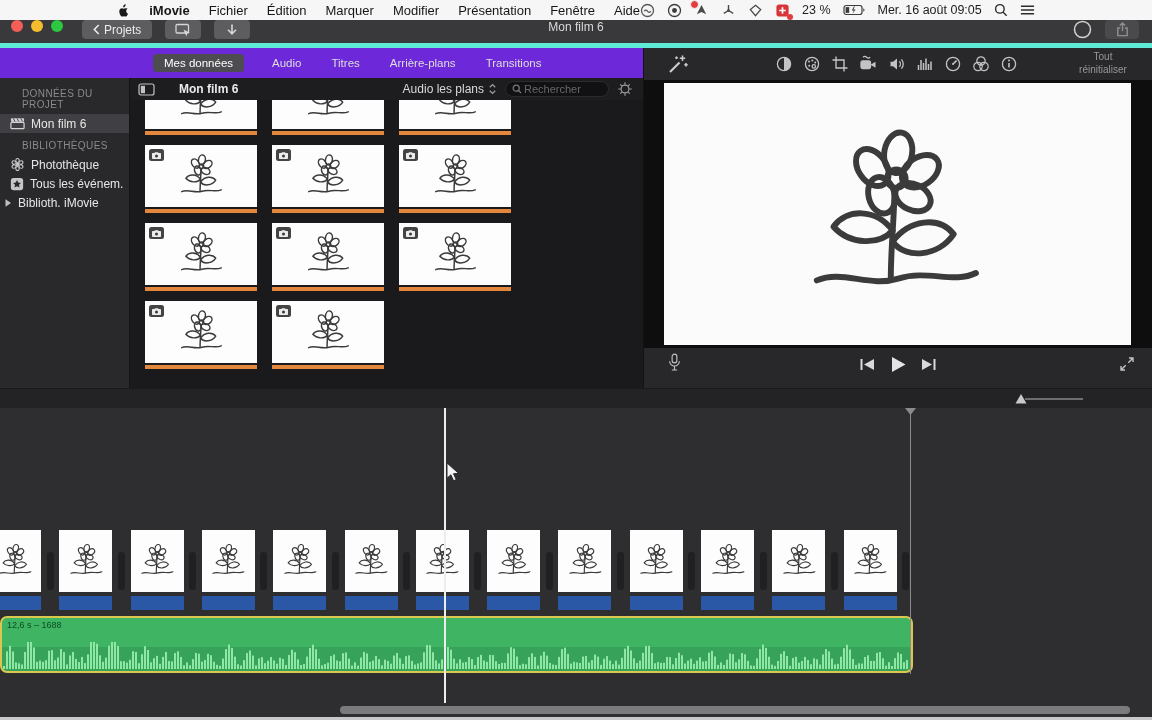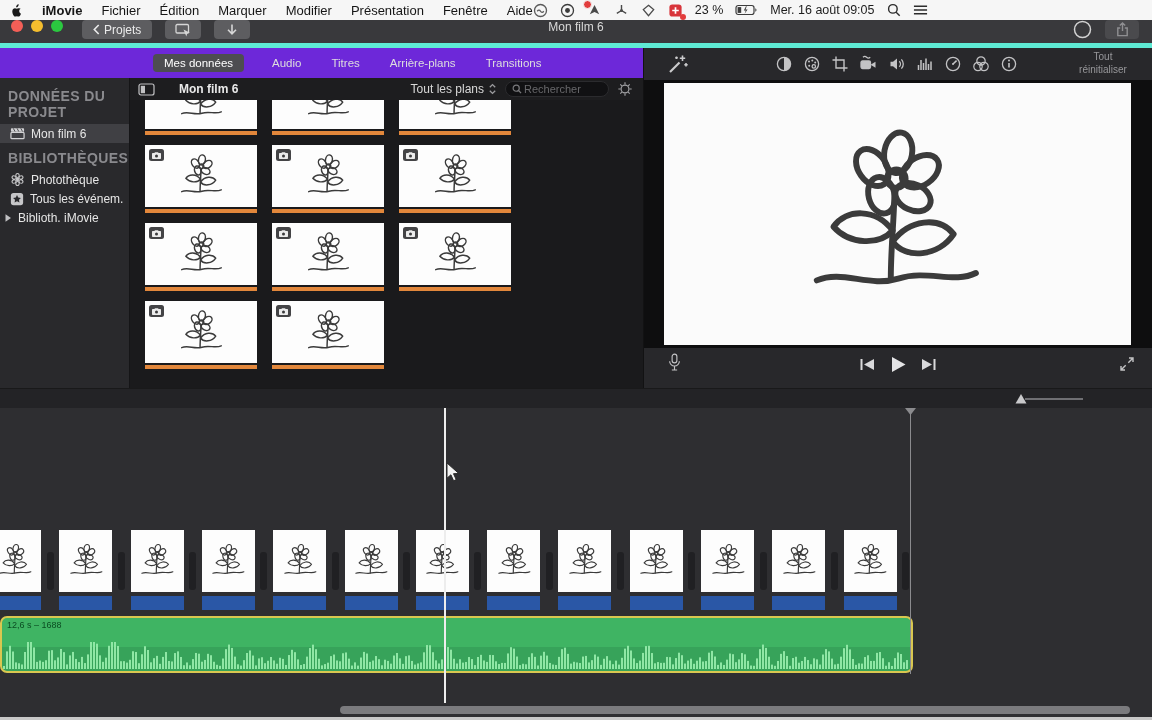--- a/index.html
+++ b/index.html
@@ -3,21 +3,21 @@
 <meta charset="utf-8">
 <style>
   html,body{margin:0;padding:0}
   body{width:1152px;height:720px;position:relative;overflow:hidden;
        background:#2e2e31;font-family:"Liberation Sans",sans-serif;
        -webkit-font-smoothing:antialiased}
   svg{display:block}
 
   
   #menubar{position:absolute;top:0;left:0;right:0;height:20px;background:#f6f6f6;
-           display:flex;align-items:center;justify-content:flex-start;
+           display:flex;align-items:center;justify-content:center;
            padding:0 10px;box-sizing:border-box;font-size:13px;color:#161616;z-index:50}
   .mb-left{display:flex;align-items:center;gap:19px}
   .mb-left .menu-item{white-space:nowrap}
   .mb-left .app-name{font-weight:bold}
   .mb-right{display:flex;align-items:center;gap:12px;font-size:12.5px;color:#1c1c1c}
   .mb-ico{position:relative;display:flex;align-items:center}
   .mb-badge{position:absolute;top:-3px;left:-4px;width:7px;height:7px;border-radius:50%;
             background:#e23c3c;border:1px solid #f6f6f6}
   .mb-badge2{position:absolute;bottom:-2px;right:-3px;width:6px;height:6px;border-radius:50%;background:#e23c3c}
 
@@ -45,21 +45,21 @@
   
   #tabbar{height:30px;display:flex;align-items:center;gap:26px;padding-left:153px;
           font-size:11.5px;color:#dedede}
   .tab{padding:3px 2px;border-radius:4px;white-space:nowrap}
   .tab.selected{background:#4d4d51;padding:3px 11px;color:#fff}
 
   
   #left-body{position:absolute;top:30px;left:0;right:0;bottom:0;display:flex}
   #sidebar{width:130px;background:#29292c;border-right:1px solid #151517;box-sizing:border-box;
            font-size:12px;color:#e6e6e6;padding-top:3px}
-  .s-header{font-size:14px;font-weight:bold;color:#8a8a8e;letter-spacing:.4px;padding:7px 0 4px 8px}
+  .s-header{font-size:10px;font-weight:normal;color:#8a8a8e;letter-spacing:.4px;padding:7px 0 4px 22px}
   .s-row{display:flex;align-items:center;gap:6px;height:19px;padding-left:10px;white-space:nowrap;overflow:hidden}
   .s-row.selected{background:#404044}
   #browser{flex:1;position:relative;background:#1a1a1c}
   #browser-header{height:22px;display:flex;align-items:center;gap:8px;padding:0 10px 0 8px;
                   background:#1d1d1f;font-size:12px}
   .b-title{font-weight:bold;color:#eaeaea;margin-left:16px}
   .filter{margin-left:auto;display:flex;align-items:center;gap:4px;color:#d8d8d8}
   .search-box{width:104px;height:16px;background:#111113;border:1px solid #2b2b2e;border-radius:9px;
               display:flex;align-items:center;padding:0 6px;box-sizing:border-box}
   .search-box input{flex:1;min-width:0;background:transparent;border:none;outline:none;
@@ -302,21 +302,21 @@
       <div id="browser">
         <div id="browser-header">
           <span>
             <svg width="17" height="13" viewBox="0 0 17 13" fill="none" stroke="#c2c2c4" stroke-width="1.2">
               <rect x="1" y="1" width="15" height="11" rx="2"></rect>
               <rect x="2.8" y="2.8" width="4.2" height="7.4" fill="#c2c2c4" stroke="none"></rect>
             </svg>
           </span>
           <span class="b-title">Mon film 6</span>
           <span class="filter">
-            <span>Tout les plans</span>
+            <span>Audio les plans</span>
             <svg width="9" height="12" viewBox="0 0 10 13" fill="none" stroke="#9a9a9d" stroke-width="1.5">
               <path d="M2 4.6 L5 1.6 8 4.6 M2 8.4 L5 11.4 8 8.4"></path>
             </svg>
           </span>
           <span class="search-box">
             <svg width="10" height="10" viewBox="0 0 15 15" fill="none" stroke="#7a7a7d" stroke-width="1.8">
               <circle cx="6.3" cy="6.3" r="4.6"></circle>
                 <path d="M9.8 9.8 L13.6 13.6"></path>
             </svg>
             <input type="text" placeholder="Rechercher" style="">

